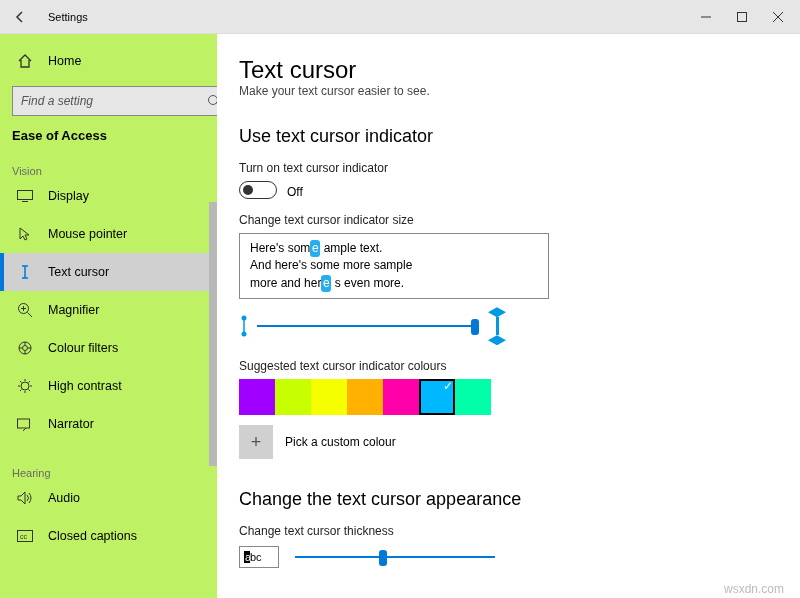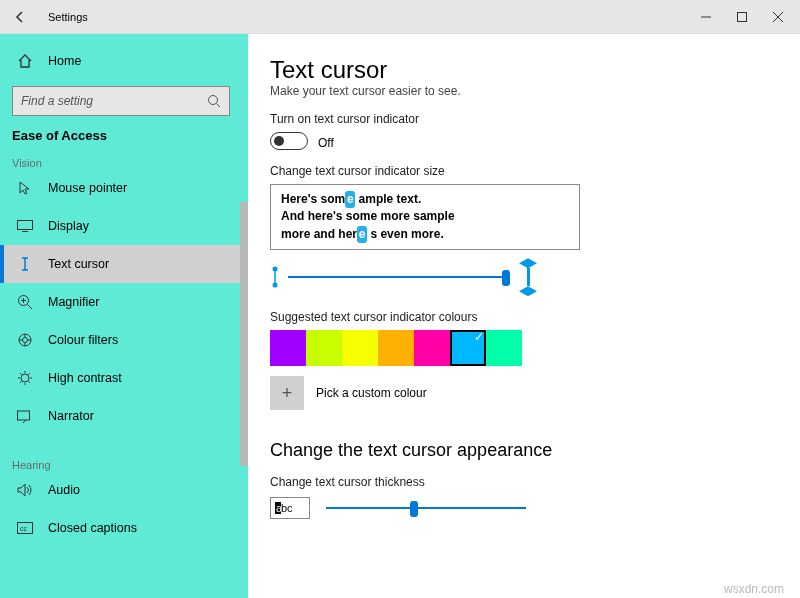--- a/index.html
+++ b/index.html
@@ -3,39 +3,39 @@
 <meta charset="utf-8">
 <style>
 * { box-sizing: border-box; margin: 0; padding: 0; font-family: "Segoe UI", sans-serif; }
 body { width: 800px; height: 598px; overflow: hidden; background: #fff; display: flex; flex-direction: column; font-size: 12px; color: #000; }
 .titlebar { height: 34px; background: #e6e6e6; display: flex; align-items: center; padding: 0 4px 0 10px; border-bottom:1px solid #ddd;}
 .titlebar .back { width:20px;height:20px;display:flex;align-items:center;justify-content:center; }
 .titlebar .title { margin-left:18px; font-size:11px; }
 .titlebar .spacer { flex:1; }
 .winbtn { width:36px; height:28px; display:flex; align-items:center;justify-content:center; }
 .body { flex:1; display:flex; overflow:hidden; }
-.sidebar { width:248px; background:#5eead4; padding:10px 12px 0 12px; overflow:hidden; position:relative;}
+.sidebar { width:217px; background:#bef264; padding:10px 12px 0 12px; overflow:hidden; position:relative;}
 .scrollbar { position:absolute; right:0; top:168px; width:8px; height:264px; background:#b8b8b8; }
 .nav-home { display:flex; align-items:center; gap:14px; padding:8px 4px 8px 4px; font-size:12.5px; }
 .searchbox { margin-top:8px; width:218px; height:30px; border:1px solid #888; background:#e6e6e6; display:flex; align-items:center; justify-content:space-between; padding:0 8px; font-style:italic; color:#555;}
 .group-label { margin-top:24px; font-size:11px; color:#6a6a6a; }
 .group-label.first { margin-top:12px; font-size:13px; font-weight:600; color:#000;}
 .nav-item { display:flex; align-items:center; gap:14px; padding:10px 4px; font-size:12.5px; margin-left:-12px; padding-left:16px; width:248px; }
 .nav-item.selected { background:#d0d0d0; position:relative; }
 .nav-item.selected::before { content:""; position:absolute; left:0; top:0; bottom:0; width:4px; background:#0078d7; }
 .nav-icon { width:18px; height:18px; display:flex; align-items:center; justify-content:center; color:#333; }
 .content { flex:1; padding:22px 22px 0 22px; overflow:hidden; }
 h1.page-title { font-size:24px; font-weight:400; }
 .subtext { font-size:12px; color:#444; }
 h2.section { font-size:18px; font-weight:400; margin-top:28px; }
 .field-label { font-size:12px; margin-top:14px; color:#222; }
 .toggle-row { display:flex; align-items:flex-end; gap:10px; margin-top:6px; }
 .toggle { width:38px; height:18px; border:1.5px solid #333; border-radius:9px; position:relative; }
 .toggle .knob { width:10px; height:10px; border-radius:50%; background:#333; position:absolute; left:3px; top:2.5px; }
-.sample-box { margin-top:6px; border:1px solid #888; width:310px; padding:6px 10px; font-size:12px; line-height:1.45; position:relative;font-weight:bold;}
+.sample-box { margin-top:6px; border:1px solid #888; width:310px; padding:6px 10px; font-size:12px; line-height:1.45; position:relative;}
 .hl { background:rgba(0,160,233,0.85); color:#fff; border-radius:3px; display:inline-block; width:10px; text-align:center;}
 .slider-row { margin-top:8px; display:flex; align-items:center; gap:8px; }
 .mini-cursor { font-size:10px; color:#0099e5; font-weight:bold;}
 .slider { position:relative; width:222px; height:20px;}
 .slider .track{position:absolute; top:9px; left:0; right:0; height:2px; background:#0078d7;}
 .slider .thumb{position:absolute; top:3px; width:8px; height:16px; background:#0078d7; border-radius:3px;}
 .big-cursor{width:20px;display:flex;flex-direction:column;align-items:center;}
 .big-cursor .diamond{width:18px;height:10px;background:#0099e5;clip-path:polygon(50% 0,100% 50%,50% 100%,0 50%);}
 .big-cursor .stem{width:3px;height:18px;background:#0099e5;}
 .swatches { display:flex; margin-top:6px; }
@@ -93,38 +93,38 @@
       <span>Find a setting</span>
       <span>
           <svg width="14" height="14" viewBox="0 0 14 14">
             <circle cx="6" cy="6" r="4.5" stroke="#555" fill="none"></circle>
             <line x1="9.5" y1="9.5" x2="13" y2="13" stroke="#555"></line>
           </svg>
         </span>
     </div>
     <div class="group-label first">Ease of Access</div>
 
-    <div class="group-label" style="margin-top:14px">Vision</div>
-
-    <div class="nav-item">
-      <span class="nav-icon">
-          <svg width="16" height="16" viewBox="0 0 16 16">
-            <path d="M3 2 L3 13 L6 10 L8 14 L10 13 L8 9 L12 9 Z" stroke="#333" fill="none"></path>
-          </svg>
-        </span>
-      <span>Mouse pointer</span>
-    </div>
+    <div class="group-label" style="margin-top:22px">Vision</div>
+
     <div class="nav-item">
       <span class="nav-icon">
           <svg width="16" height="12" viewBox="0 0 16 12">
             <rect x="0.5" y="0.5" width="15" height="9" stroke="#333" fill="none"></rect>
             <line x1="5" y1="11.5" x2="11" y2="11.5" stroke="#333"></line>
           </svg>
         </span>
       <span>Display</span>
+    </div>
+    <div class="nav-item">
+      <span class="nav-icon">
+          <svg width="16" height="16" viewBox="0 0 16 16">
+            <path d="M3 2 L3 13 L6 10 L8 14 L10 13 L8 9 L12 9 Z" stroke="#333" fill="none"></path>
+          </svg>
+        </span>
+      <span>Mouse pointer</span>
     </div>
     <div class="nav-item selected">
       <span class="nav-icon" style="color:#0078d7">
           <svg width="14" height="16" viewBox="0 0 14 16">
             <line x1="7" y1="2" x2="7" y2="14" stroke="#0078d7" stroke-width="1.5"></line>
             <path d="M4 2 H10 M4 14 H10" stroke="#0078d7" stroke-width="1.5"></path>
           </svg>
         </span>
       <span>Text cursor</span>
     </div>
@@ -189,20 +189,21 @@
       <span>Closed captions</span>
     </div>
 
     <div class="scrollbar"></div>
   </div>
 
   <div class="content" style="position:relative">
     <h1 class="page-title">Text cursor</h1>
     <div class="subtext">Make your text cursor easier to see.</div>
 
+    <h2 class="section">Use text cursor indicator</h2>
 
     <div class="field-label">Turn on text cursor indicator</div>
     <div class="toggle-row">
       <div class="toggle">
           <div class="knob"></div>
         </div>
       <span>Off</span>
     </div>
 
     <div class="field-label">Change text cursor indicator size</div>

